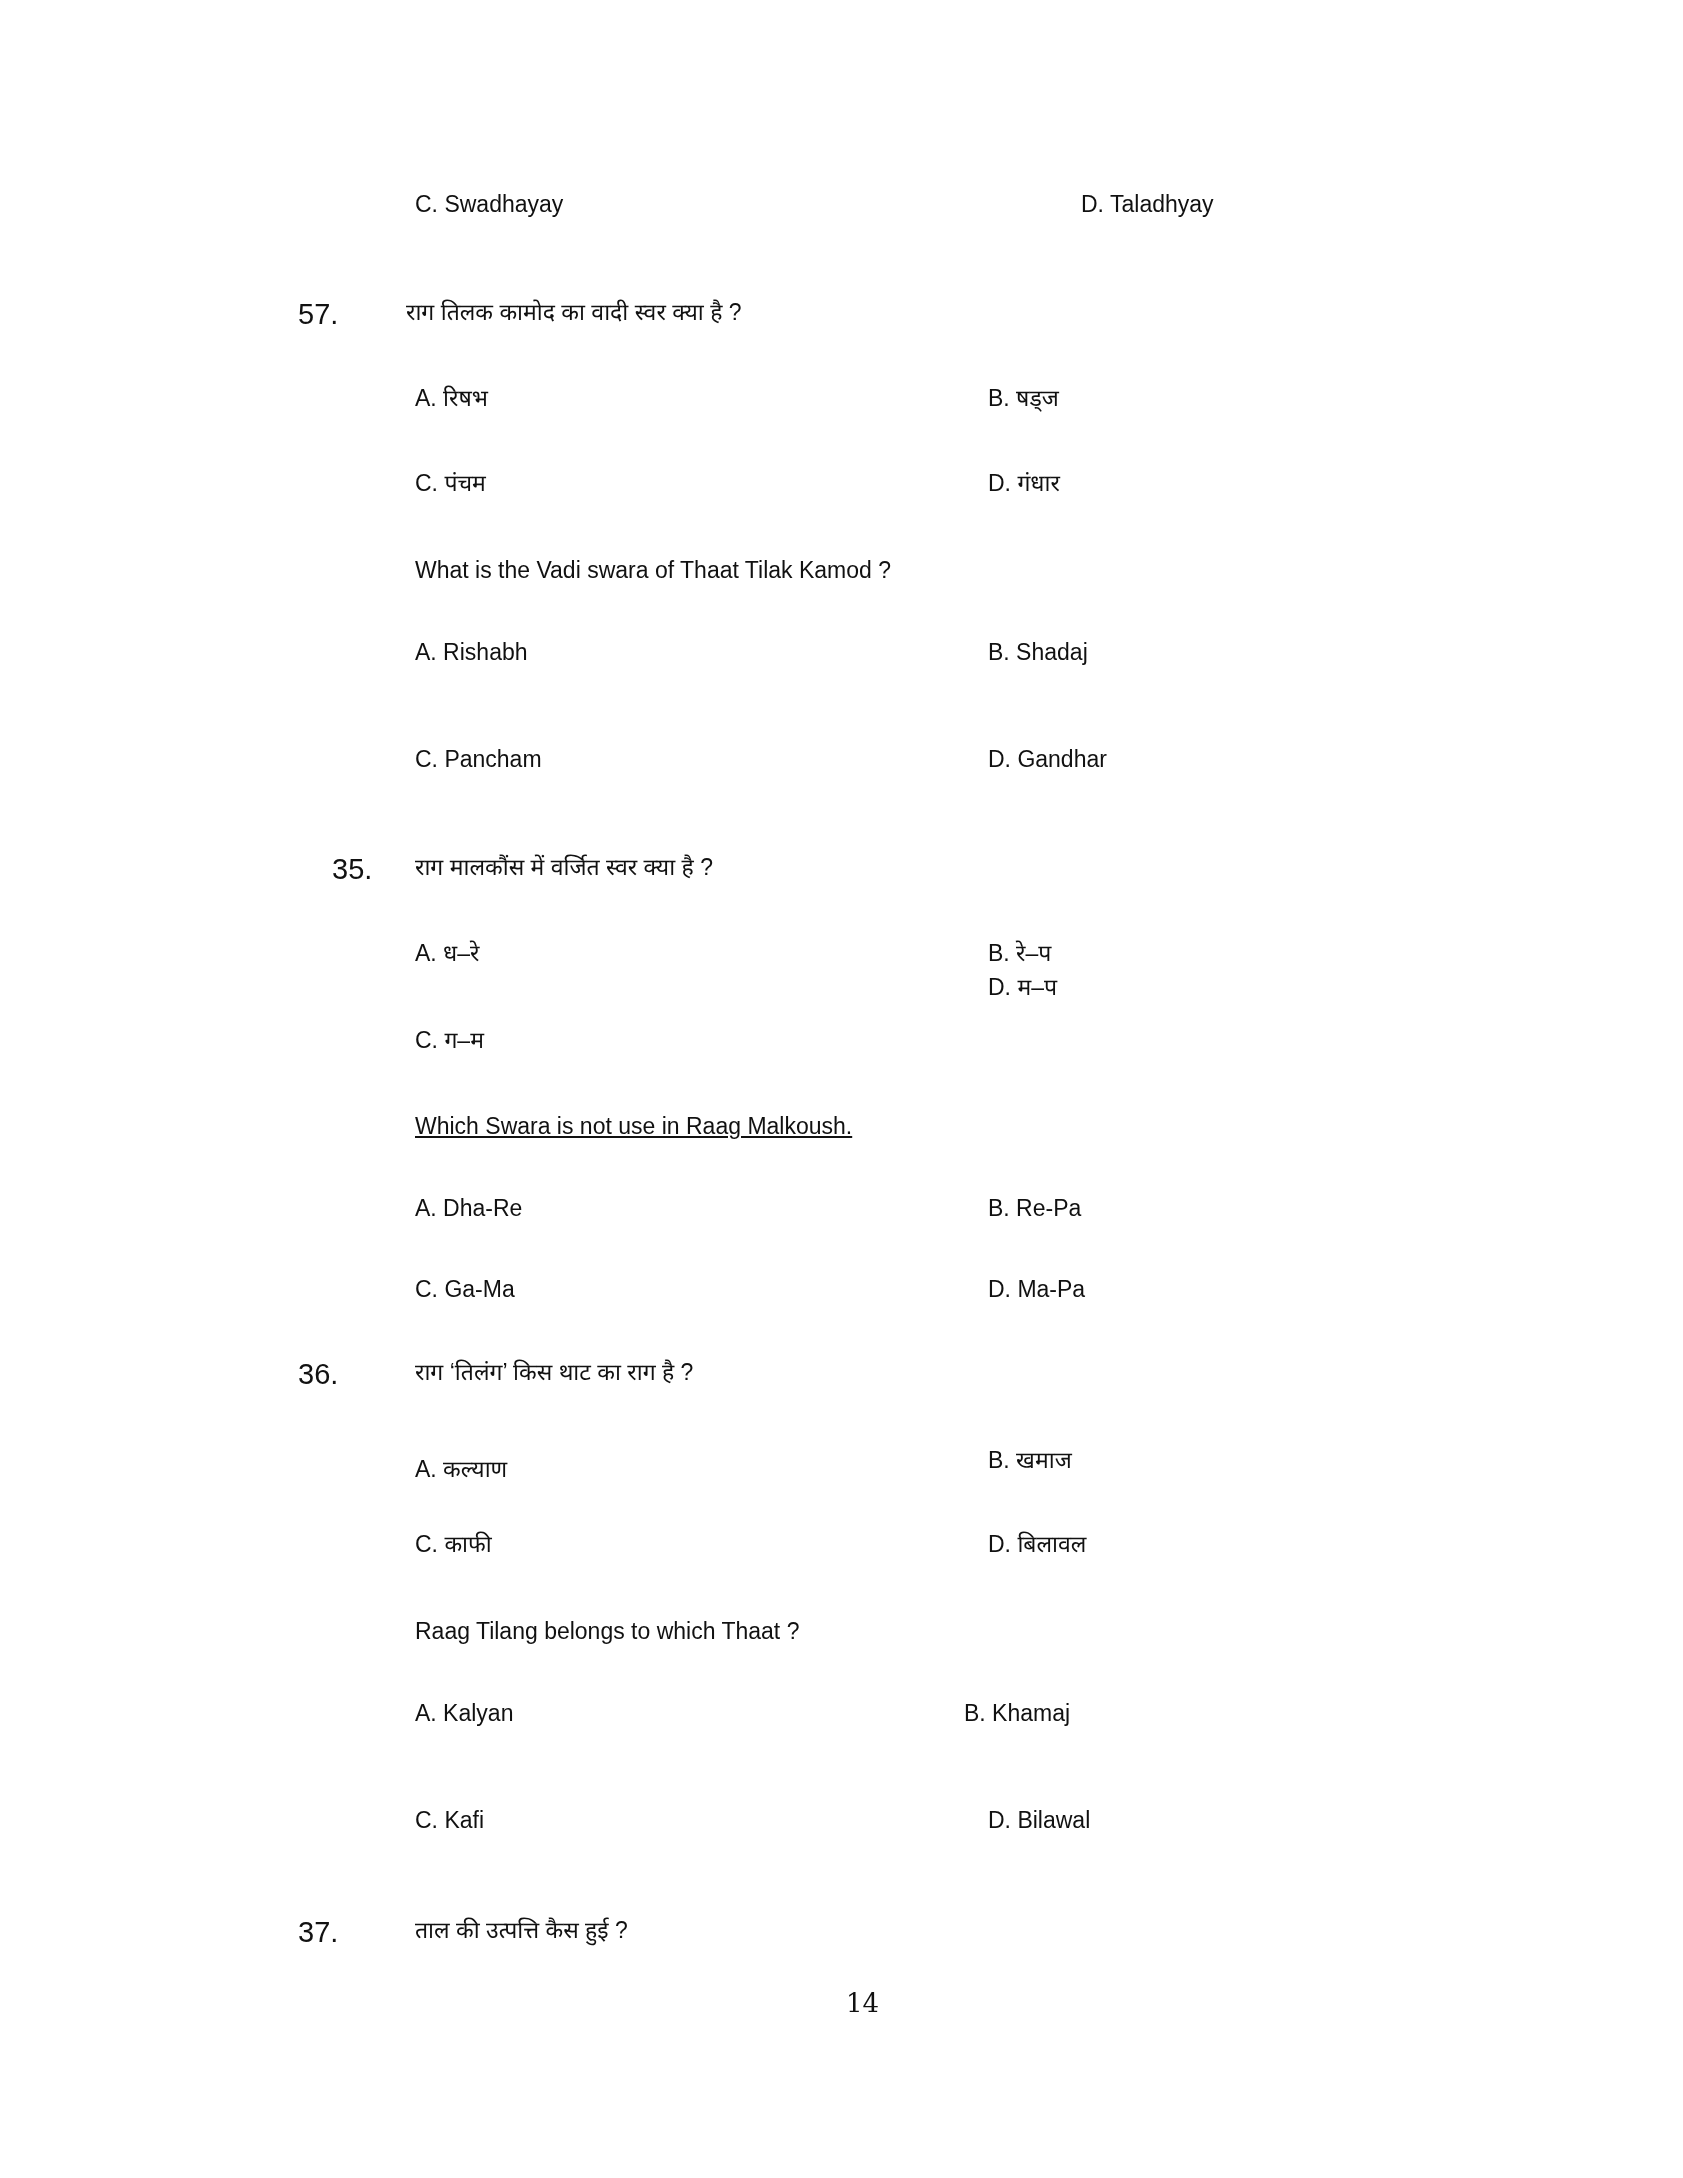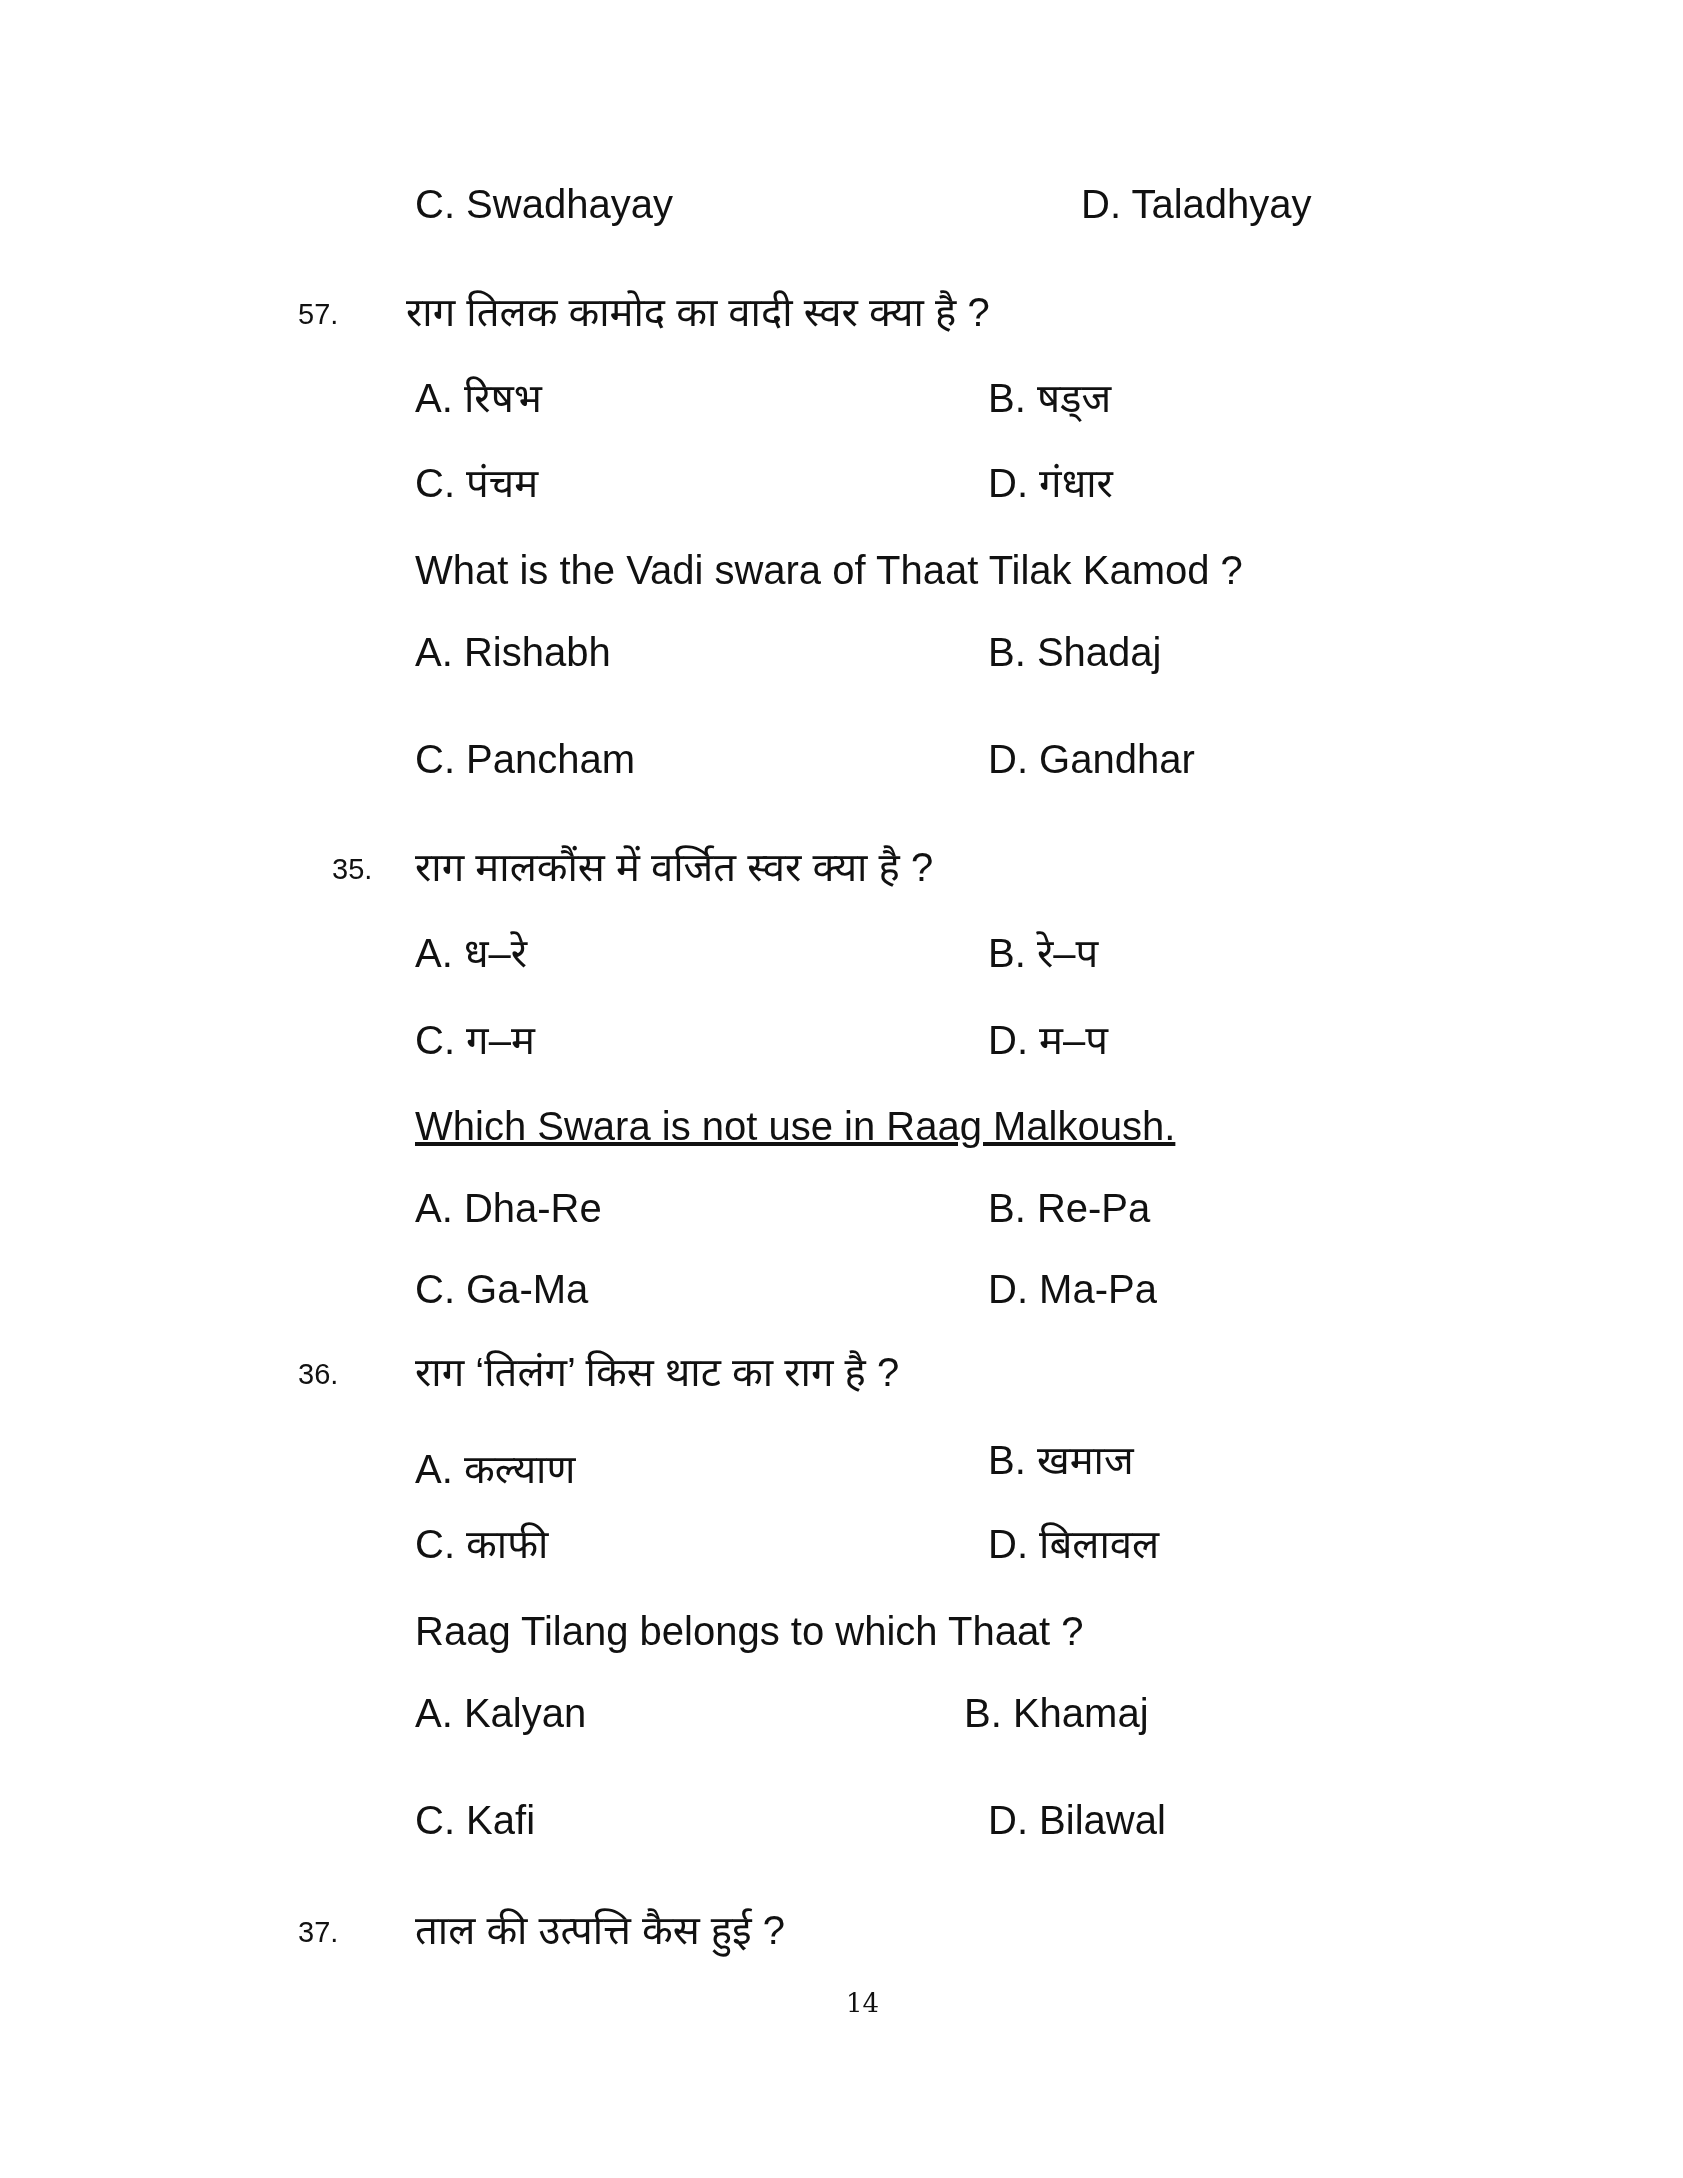--- a/index.html
+++ b/index.html
@@ -1,17 +1,17 @@
 <!DOCTYPE html>
 <html><head>
 <meta charset="utf-8">
 <style>
   html, body { margin:0; padding:0; background:#ffffff; }
   body { width:1683px; height:2178px; position:relative; overflow:hidden; color:#111; font-family:"Liberation Sans", sans-serif; }
-  .line { position:absolute; white-space:nowrap; font-size:40px; line-height:40px; transform:translateY(-50%); }
+  .line { position:absolute; white-space:nowrap; font-size:23px; line-height:40px; transform:translateY(-50%); }
   .qnum { position:absolute; font-size:29px; line-height:34px; transform:translateY(-50%); }
   .page-num { position:absolute; left:0; width:1725px; text-align:center; font-family:"DejaVu Serif", serif; font-size:26px; transform:translateY(-50%); }
 </style>
 </head>
 <body>
 
 <div class="line" style="left:415px; top:204px;">C. Swadhayay</div>
 <div class="line" style="left:1081px; top:204px;">D. Taladhyay</div>
 
 <div class="qnum" style="left:298px; top:314px;">57.</div>
@@ -24,21 +24,21 @@
 <div class="line" style="left:415px; top:652px;">A. Rishabh</div>
 <div class="line" style="left:988px; top:652px;">B. Shadaj</div>
 <div class="line" style="left:415px; top:759px;">C. Pancham</div>
 <div class="line" style="left:988px; top:759px;">D. Gandhar</div>
 
 <div class="qnum" style="left:298px; top:869px;margin-left:34px;">35.</div>
 <div class="line" style="left:415px; top:867px;">राग मालकौंस में वर्जित स्वर क्या है ?</div>
 <div class="line" style="left:415px; top:953px;">A. ध–रे</div>
 <div class="line" style="left:988px; top:953px;">B. रे–प</div>
 <div class="line" style="left:415px; top:1040px;">C. ग–म</div>
-<div class="line" style="left:988px; top:1040px;">D. म–प</div>
+<div class="line" style="left:988px; top:987px;">D. म–प</div>
 <div class="line" style="left:415px; top:1126px;text-decoration:underline;">Which Swara is not use in Raag Malkoush.</div>
 <div class="line" style="left:415px; top:1208px;">A. Dha-Re</div>
 <div class="line" style="left:988px; top:1208px;">B. Re-Pa</div>
 <div class="line" style="left:415px; top:1289px;">C. Ga-Ma</div>
 <div class="line" style="left:988px; top:1289px;">D. Ma-Pa</div>
 
 <div class="qnum" style="left:298px; top:1374px;">36.</div>
 <div class="line" style="left:415px; top:1372px;">राग ‘तिलंग’ किस थाट का राग है ?</div>
 <div class="line" style="left:415px; top:1460px;margin-top:9px;">A. कल्याण</div>
 <div class="line" style="left:988px; top:1460px;">B. खमाज</div>

